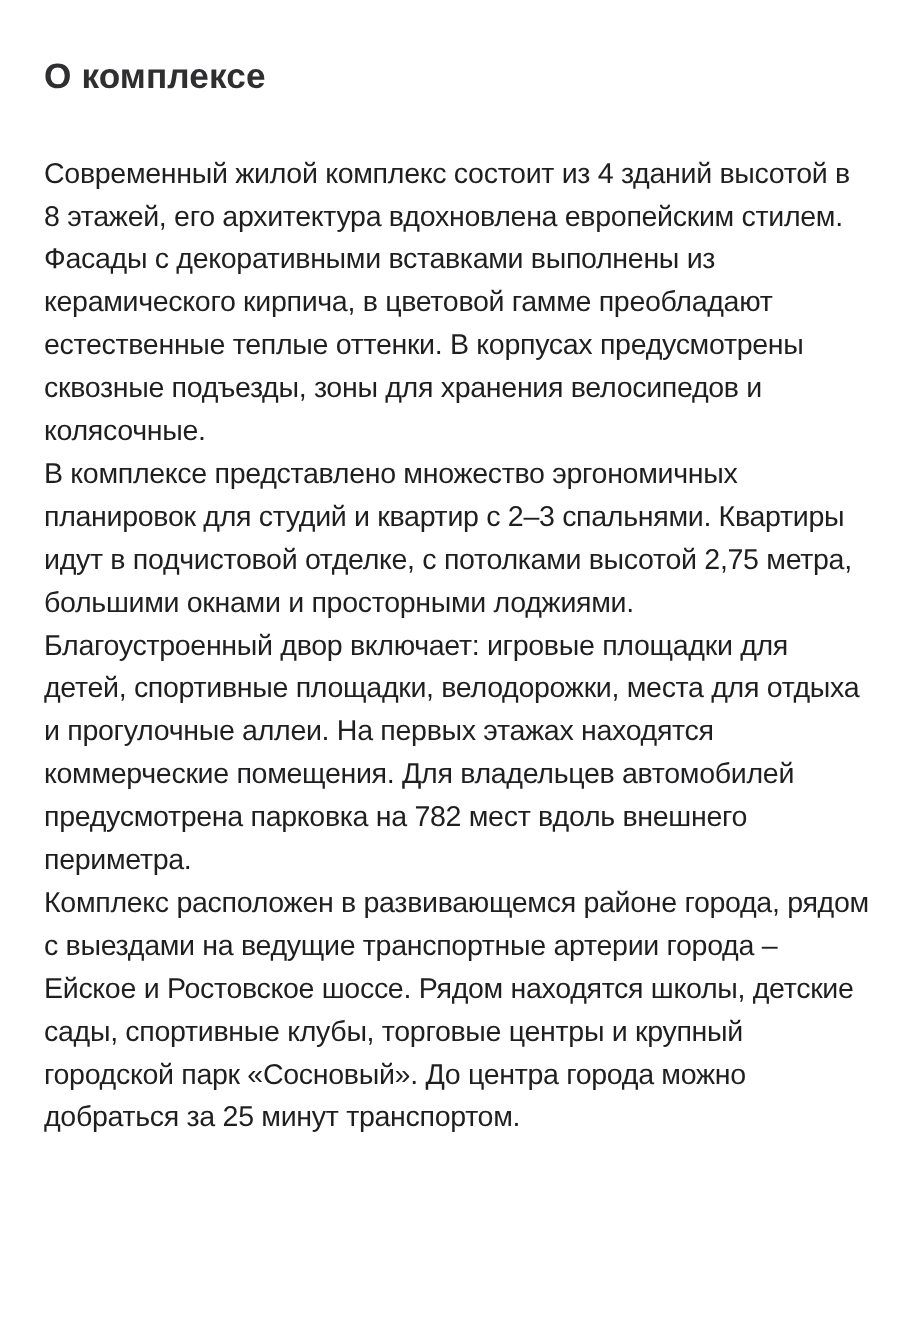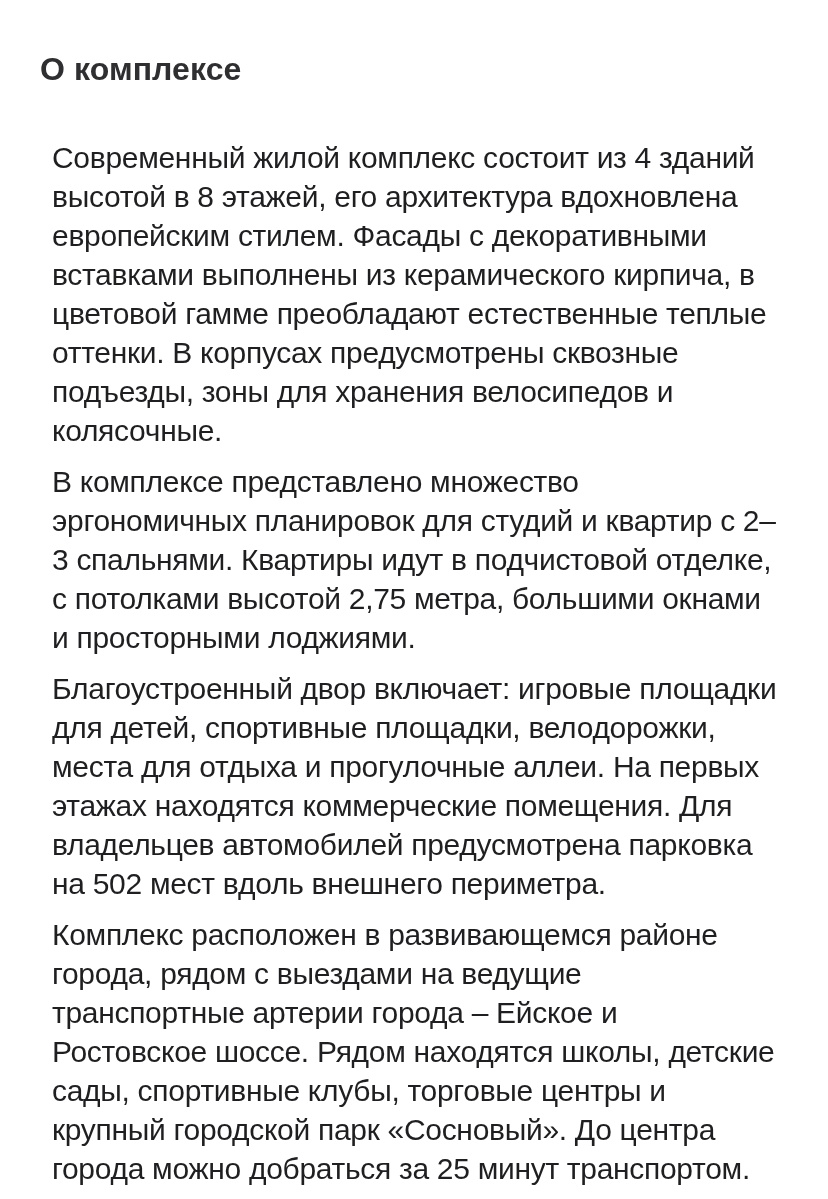--- a/index.html
+++ b/index.html
@@ -20,33 +20,33 @@
     }
     .section-title {
       margin: 0 0 50px 0;
       font-size: 32px;
       line-height: 38px;
       font-weight: 700;
       letter-spacing: 0.1px;
       color: var(--heading-color, #2f2f31);
     }
     .description-text p {
-      margin: 12px;
-      font-size: 30px;
+      margin: 0;
+      font-size: 26px;
       line-height: 39px;
       font-weight: 400;
       letter-spacing: -0.3px;
       color: var(--body-color, #1f1f21);
     }
   </style>
 </head>
 <body style="background: rgb(255, 255, 255);">
 
 <main class="about-section">
   <h2 class="section-title">О комплексе</h2>
 
   <div class="description-text">
     <p>Современный жилой комплекс состоит из 4 зданий высотой в 8 этажей, его архитектура вдохновлена европейским стилем. Фасады с декоративными вставками выполнены из керамического кирпича, в цветовой гамме преобладают естественные теплые оттенки. В корпусах предусмотрены сквозные подъезды, зоны для хранения велосипедов и колясочные.</p>
     <p>В комплексе представлено множество эргономичных планировок для студий и квартир с 2–3 спальнями. Квартиры идут в подчистовой отделке, с потолками высотой 2,75 метра, большими окнами и просторными лоджиями.</p>
-    <p>Благоустроенный двор включает: игровые площадки для детей, спортивные площадки, велодорожки, места для отдыха и прогулочные аллеи. На первых этажах находятся коммерческие помещения. Для владельцев автомобилей предусмотрена парковка на 502 мест вдоль внешнего периметра.</p>
+    <p>Благоустроенный двор включает: игровые площадки для детей, спортивные площадки, велодорожки, места для отдыха и прогулочные аллеи. На первых этажах находятся коммерческие помещения. Для владельцев автомобилей предусмотрена парковка на 782 мест вдоль внешнего периметра.</p>
     <p>Комплекс расположен в развивающемся районе города, рядом с выездами на ведущие транспортные артерии города – Ейское и Ростовское шоссе. Рядом находятся школы, детские сады, спортивные клубы, торговые центры и крупный городской парк «Сосновый». До центра города можно добраться за 25 минут транспортом.</p>
   </div>
 </main>
 
 </body></html>

